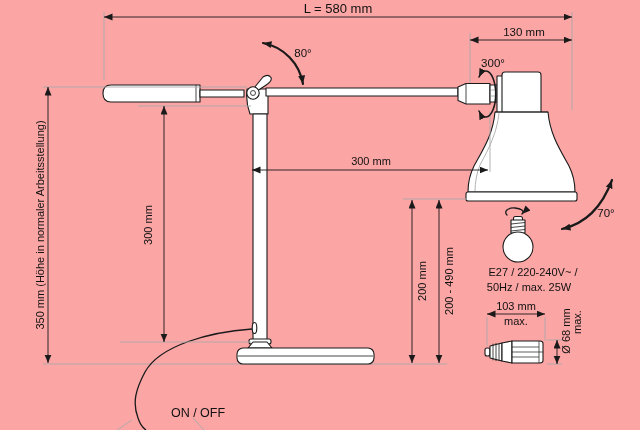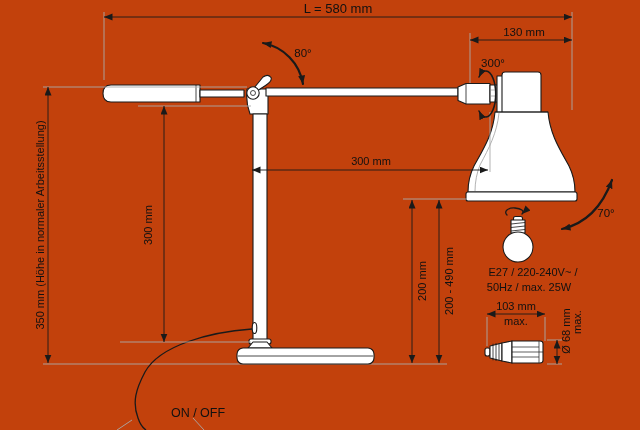--- a/index.html
+++ b/index.html
@@ -1,16 +1,16 @@
 <!DOCTYPE html>
 <html><head>
 <meta charset="utf-8">
 <style>
   html,body{margin:0;padding:0;background:#fff;}
-  .stage{position:relative;width:640px;height:430px;background:#c2410c;overflow:hidden;
+  .stage{position:relative;width:640px;height:430px;background:#fca5a5;overflow:hidden;
          font-family:"Liberation Sans", sans-serif;}
   svg{display:block;}
   .draw{fill:#fff;stroke:#1a1a1a;stroke-width:1.1;stroke-linejoin:round;}
   .draw-thin{fill:none;stroke:#1a1a1a;stroke-width:0.8;}
   .ext{fill:none;stroke:#aaaaaa;stroke-width:0.9;}
   .dim{fill:none;stroke:#1a1a1a;stroke-width:0.9;}
   .arc{fill:none;stroke:#1a1a1a;stroke-width:2.2;stroke-linecap:round;}
   .arc-thin{fill:none;stroke:#1a1a1a;stroke-width:1.6;stroke-linecap:round;}
   text{fill:#111;font-family:"Liberation Sans", sans-serif;}
   .t11{font-size:11px;}

